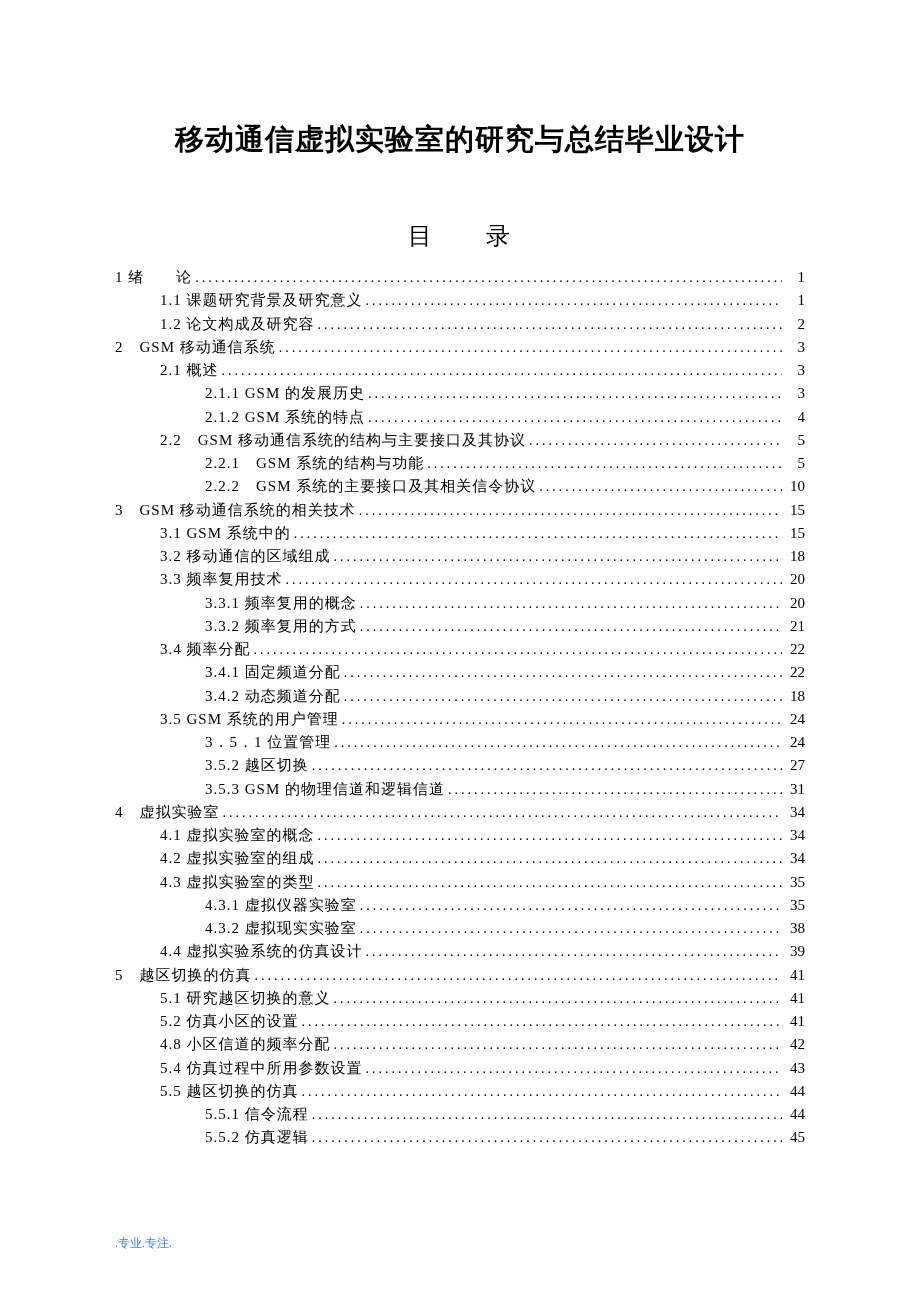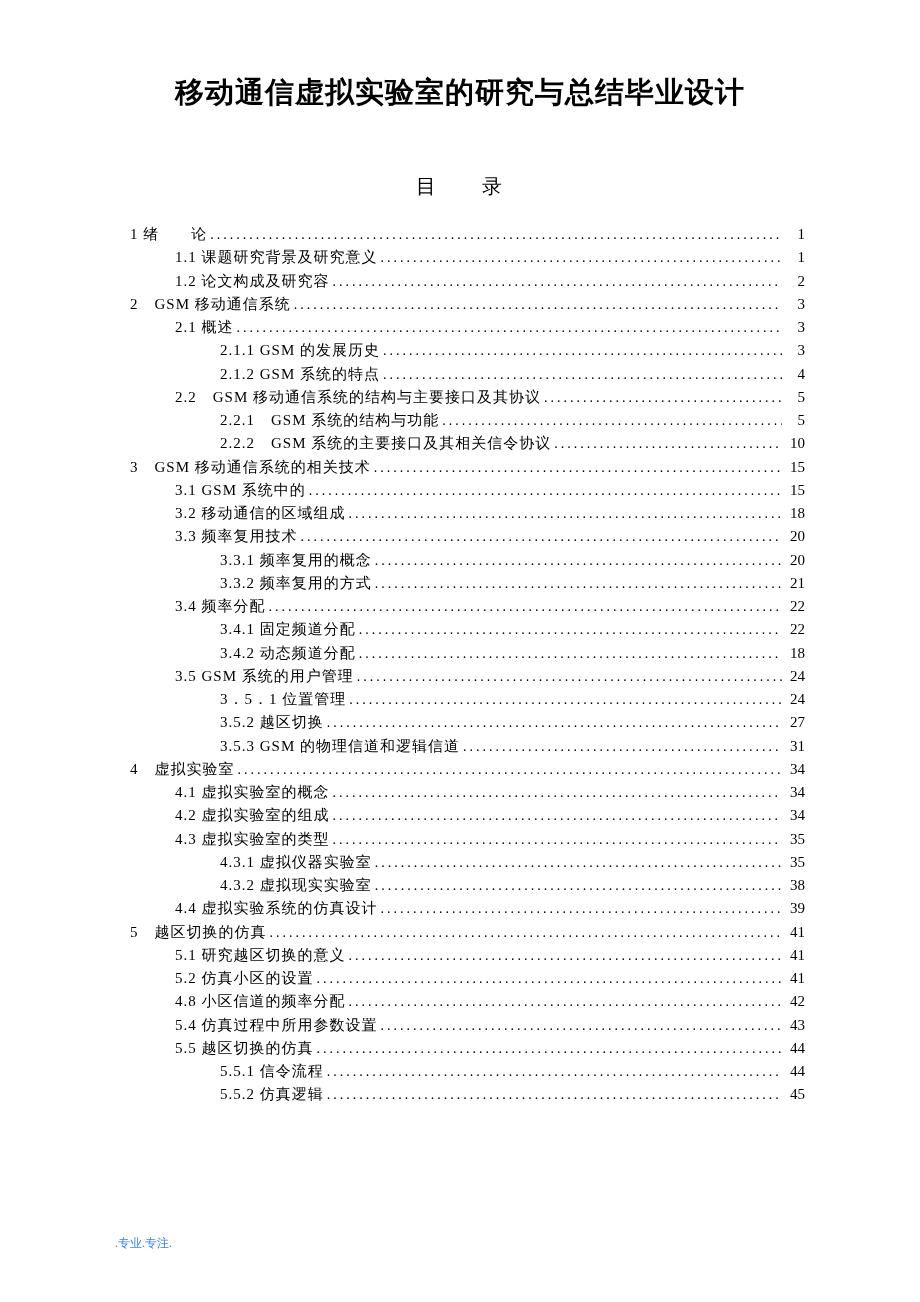--- a/index.html
+++ b/index.html
@@ -5,52 +5,51 @@
   body {
     margin: 0;
     background: #fff;
     font-family: "SimSun", "宋体", serif;
     color: #000;
   }
   .page {
     width: 920px;
     min-height: 1302px;
     margin: 0;
-    padding: 73px 115px 40px 115px;
+    padding: 120px 115px 40px 115px;
     box-sizing: border-box;
     position: relative;
   }
   .title {
     font-family: "SimHei", "黑体", sans-serif;
     font-size: 29px;
     font-weight: bold;
     text-align: center;
     margin-bottom: 60px;
     letter-spacing: 1px;
   }
   .toc-title {
     font-family: "SimSun", "宋体", serif;
-    font-size: 20px;
+    font-size: 24px;
     text-align: center;
-    margin-bottom: 23px;
+    margin-bottom: 14px;
     letter-spacing: 2px;
   }
   .toc {
     font-size: 15px;
     line-height: 1.55;
   }
   .toc-row {
     display: flex;
     align-items: baseline;
     white-space: nowrap;
   }
   .toc-row .label {
     flex: 0 0 auto;
     letter-spacing: 1px;
-    margin-left: 15px;
   }
   .toc-row .dots {
     flex: 1 1 auto;
     overflow: hidden;
     position: relative;
     margin: 0 3px;
   }
   .toc-row .dots::after {
     content: "..............................................................................................................................";
     letter-spacing: 3px;

